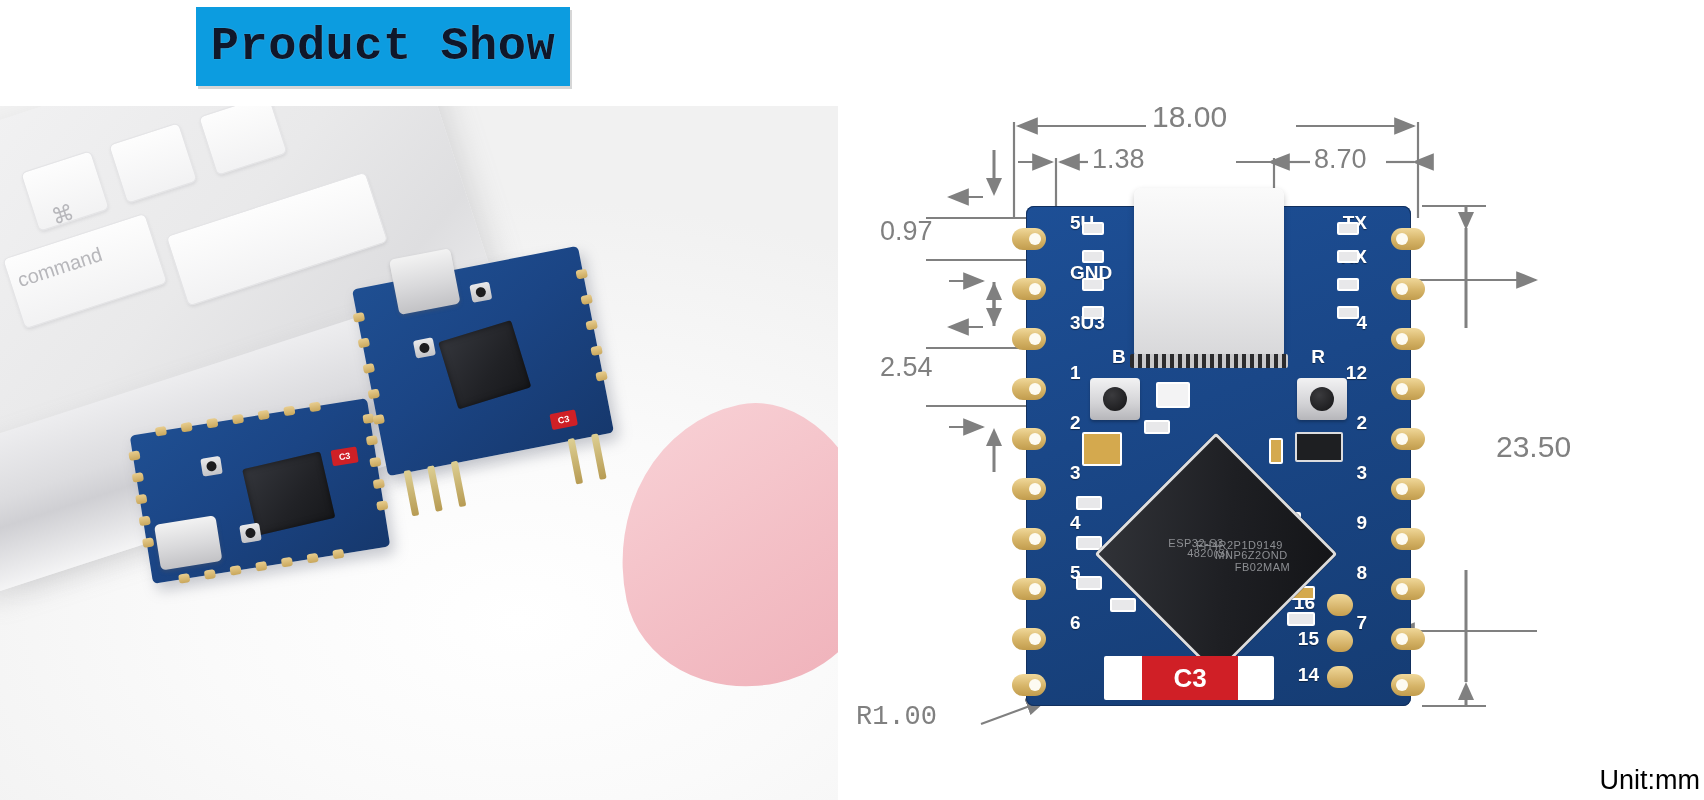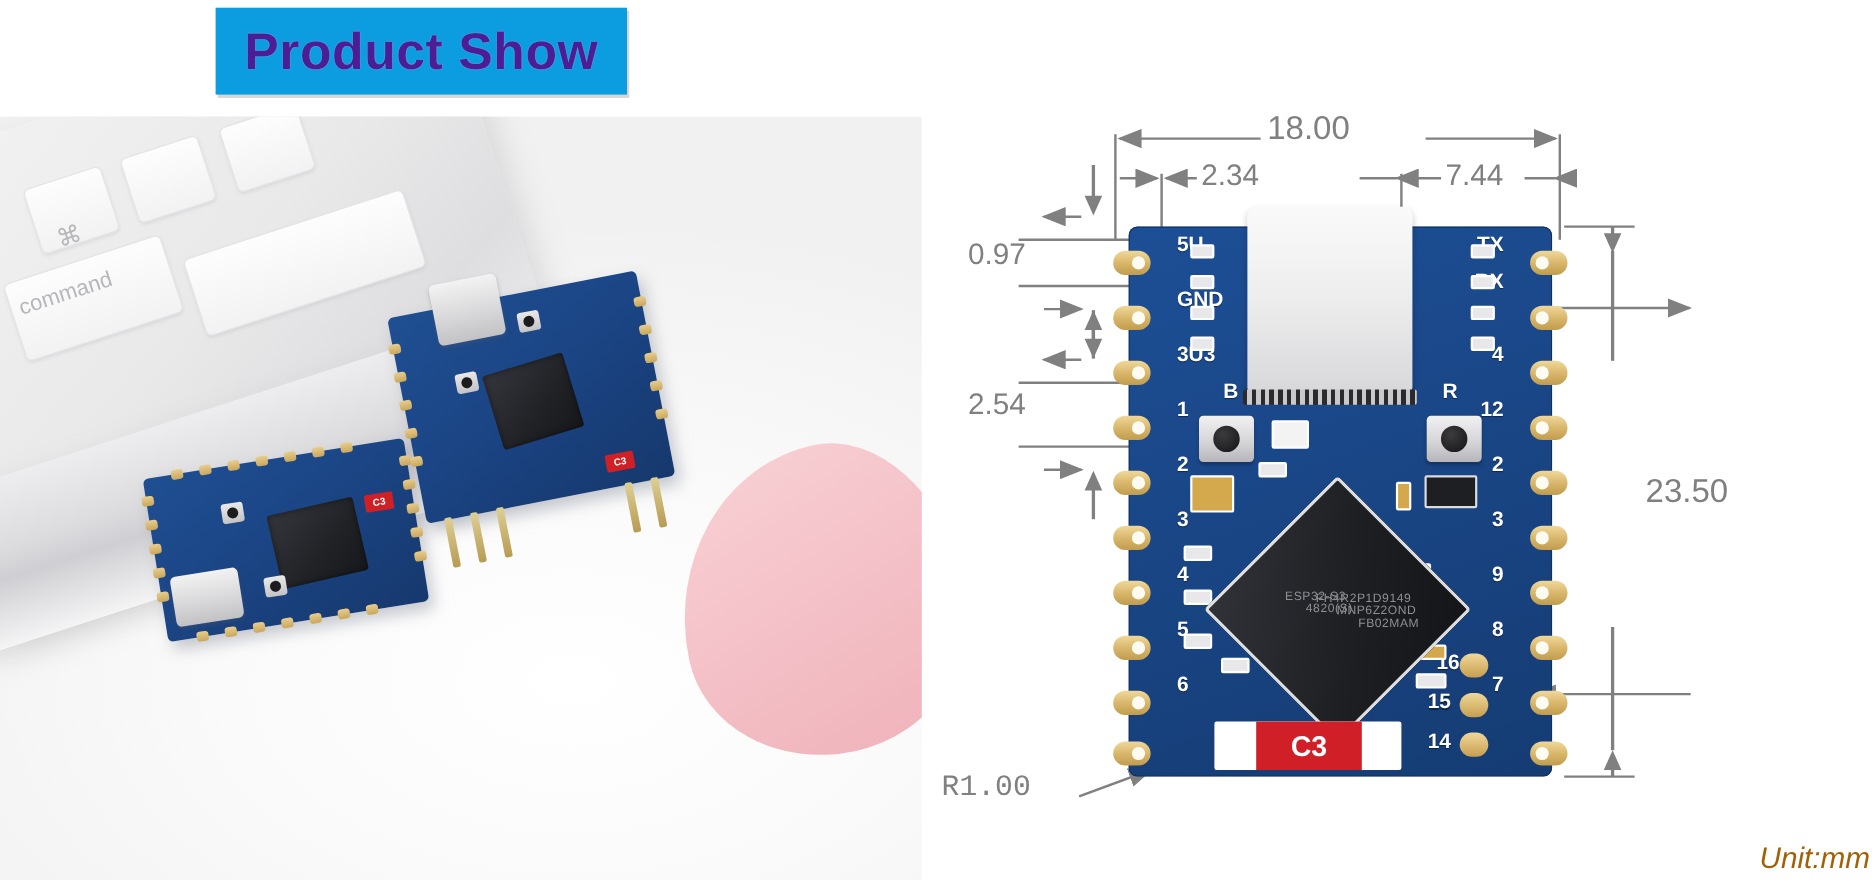--- a/index.html
+++ b/index.html
@@ -29,23 +29,23 @@
   }
 
   
   .banner {
     position: absolute;
     background: #0c9ce0;
     display: flex; align-items: center; justify-content: center;
     box-shadow: 2px 3px 0 rgba(120,120,120,0.30);
   }
   .banner-text {
-    font-family: Liberation Sans, sans-serif;
+    font-family: Liberation Mono, monospace;
     font-weight: bold;
-    color: #4c1d95;
+    color: #0f172a;
     letter-spacing: 0.5px;
     white-space: nowrap;
     text-shadow: 0 0 1px rgba(255,255,255,0.6);
   }
   #banner-left  { left: 196px; top: 7px; width: 374px; height: 79px; }
   #banner-left .banner-text { font-size: 47px; }
 
   
   #photo {
     position: absolute; left: 0; top: 106px;
@@ -274,21 +274,21 @@
   .dim-text {
     position: absolute;
     color: #808080;
     font-family: "Liberation Sans", sans-serif;
     font-size: 30px;
     white-space: nowrap;
   }
   .dim-text.small { font-size: 27px; }
   #label-unit {
     position: absolute; right: 4px; bottom: 4px;
-    color: #a16207; font-size: 27px; font-style: italic;
+    color: #000000; font-size: 27px;
   }
 </style>
 </head>
 <body>
 
 <div id="root">
 
   <div class="panel-divider"></div>
 
   <section class="panel" id="panel-left">
@@ -443,22 +443,22 @@
         <path d="M592,112 L608,112 L600,130 z"></path>
         <rect x="598.5" y="106" width="3" height="8"></rect>
         <path d="M592,600 L608,600 L600,582 z"></path>
         <rect x="598.5" y="598" width="3" height="8"></rect>
         <rect x="598.5" y="128" width="3" height="100"></rect>
         <rect x="598.5" y="470" width="3" height="112"></rect>
       </g>
     </svg>
 
     <span class="dim-text" style="left:286px; top:0;">18.00</span>
-    <span class="dim-text small" style="left:226px; top:44px;">2.34</span>
-    <span class="dim-text small" style="left:448px; top:44px;">7.44</span>
+    <span class="dim-text small" style="left:226px; top:44px;">1.38</span>
+    <span class="dim-text small" style="left:448px; top:44px;">8.70</span>
     <span class="dim-text small" style="left:14px; top:116px;">0.97</span>
     <span class="dim-text small" style="left:14px; top:252px;">2.54</span>
     <span class="dim-text" style="left:630px; top:330px;">23.50</span>
     <span class="dim-text small" style="left:-10px; top:602px;font-family:Liberation Mono, monospace;">R1.00</span>
     <span id="label-unit">Unit:mm</span>
 
     <div id="pcb">
 
       <div class="pad-left" style="top:22px;">
           <span class="pad-hole"></span>
@@ -535,21 +535,21 @@
       <span class="pin-label r" style="top:6px;">TX</span>
       <span class="pin-label r" style="top:40px;">RX</span>
       <span class="pin-label r" style="top:106px;">4</span>
       <span class="pin-label r" style="top:156px;">12</span>
       <span class="pin-label r" style="top:206px;">2</span>
       <span class="pin-label r" style="top:256px;">3</span>
       <span class="pin-label r" style="top:306px;">9</span>
       <span class="pin-label r" style="top:356px;">8</span>
       <span class="pin-label r" style="top:406px;">7</span>
 
-      <span class="pin-label" style="right:84px; top:386px;">16</span>
+      <span class="pin-label" style="right:96px; top:386px;">16</span>
       <span class="pin-label" style="right:92px; top:422px;">15</span>
       <span class="pin-label" style="right:92px; top:458px;">14</span>
 
       <div style="position:absolute;right:58px;top:388px;width:26px;height:22px;border-radius:11px;background:linear-gradient(180deg,#f0d89a,#c79f4f);"></div>
       <div style="position:absolute;right:58px;top:424px;width:26px;height:22px;border-radius:11px;background:linear-gradient(180deg,#f0d89a,#c79f4f);"></div>
       <div style="position:absolute;right:58px;top:460px;width:26px;height:22px;border-radius:11px;background:linear-gradient(180deg,#f0d89a,#c79f4f);"></div>
 
       <div id="usbc-conn"></div>
       <div id="usbc-pins"></div>
 

